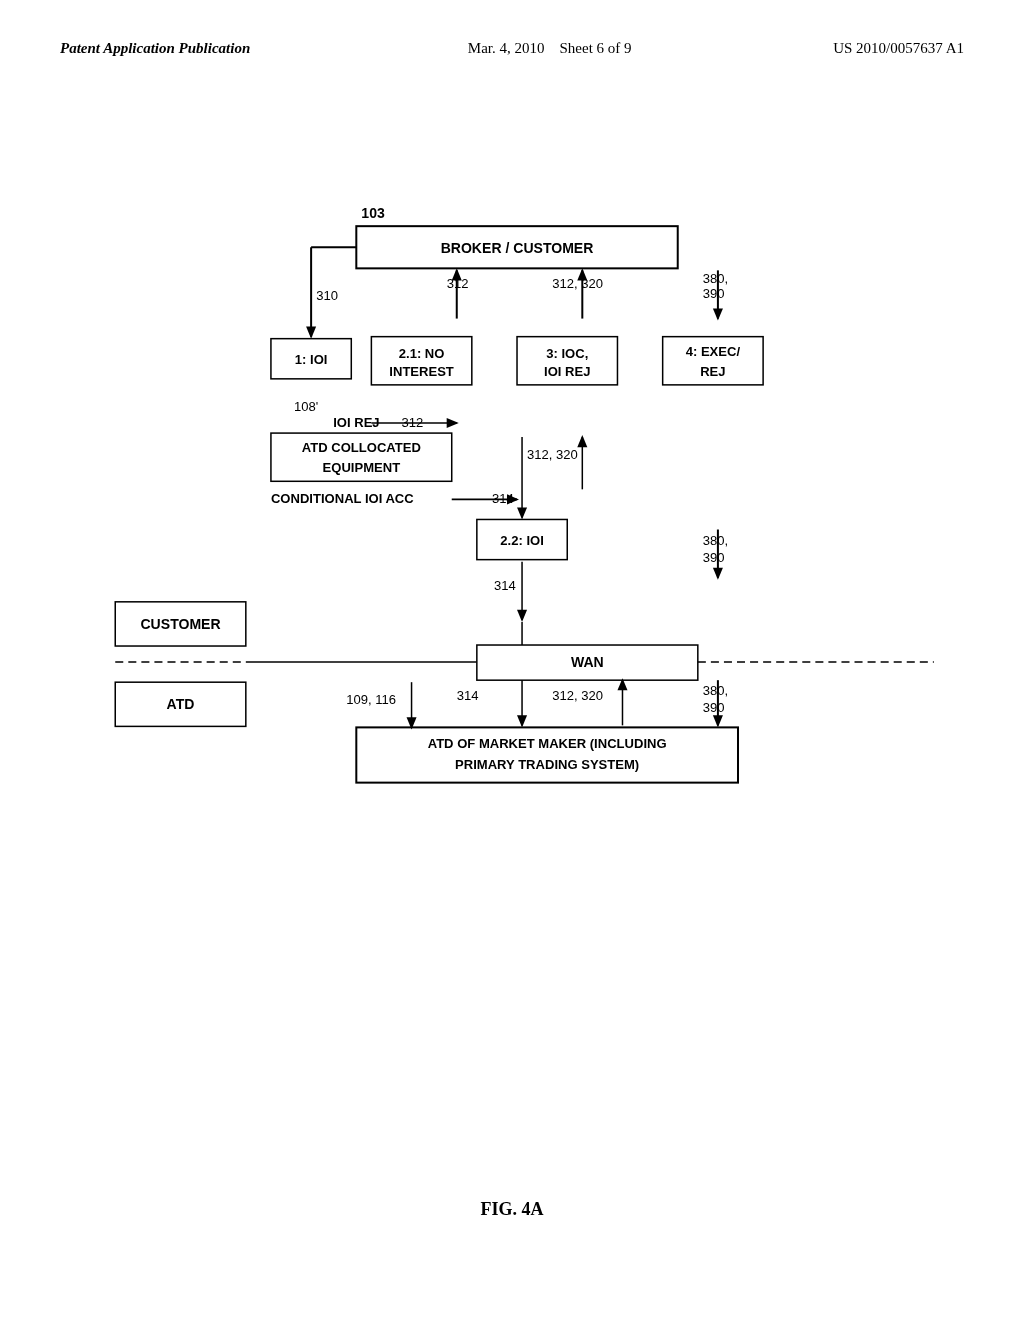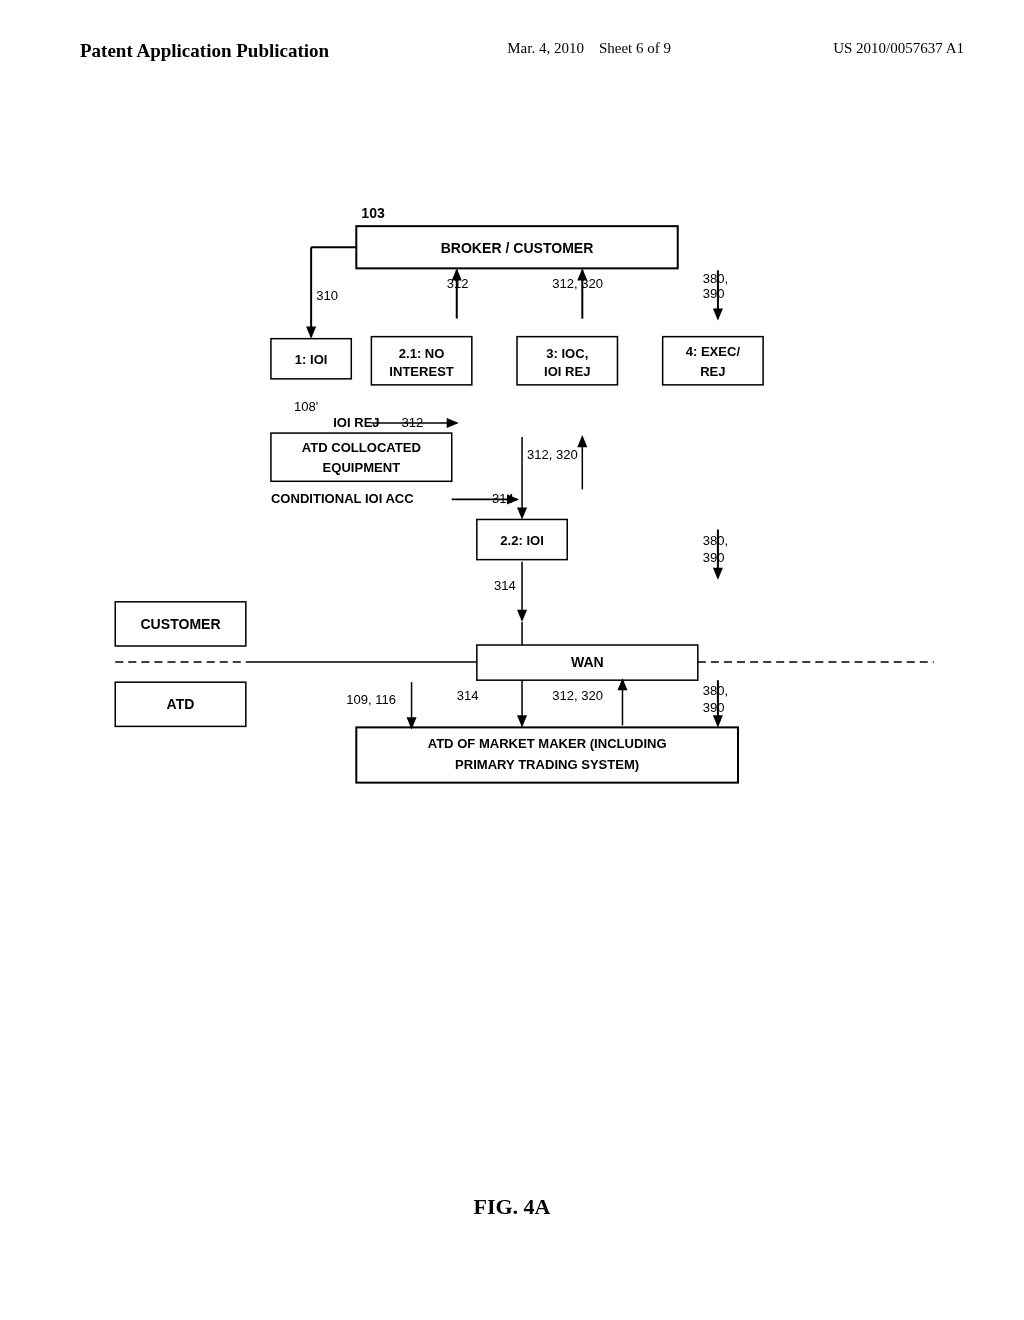--- a/index.html
+++ b/index.html
@@ -17,23 +17,23 @@
       position: absolute;
       top: 40px;
       left: 0;
       right: 0;
       display: flex;
       justify-content: space-between;
       align-items: flex-start;
       padding: 0 60px;
     }
     .header-left {
-      font-size: 19px;
+      font-size: 15px;
       font-weight: bold;
-      margin-left: 20px;
+      font-style: italic;
     }
     .header-center {
       font-size: 15px;
       text-align: center;
       margin-left: 16px;
     }
     .header-right {
       font-size: 15px;
       font-weight: normal;
     }
@@ -53,21 +53,21 @@
       height: 100%;
     }
 
     
     .figure-label {
       position: absolute;
       bottom: 100px;
       left: 0;
       right: 0;
       text-align: center;
-      font-size: 22px;
+      font-size: 18px;
       font-weight: bold;
     }
   </style>
 </head>
 <body>
 
 <div class="header">
   <div class="header-left">Patent Application Publication</div>
   <div class="header-center">
     <span>Mar. 4, 2010</span>

